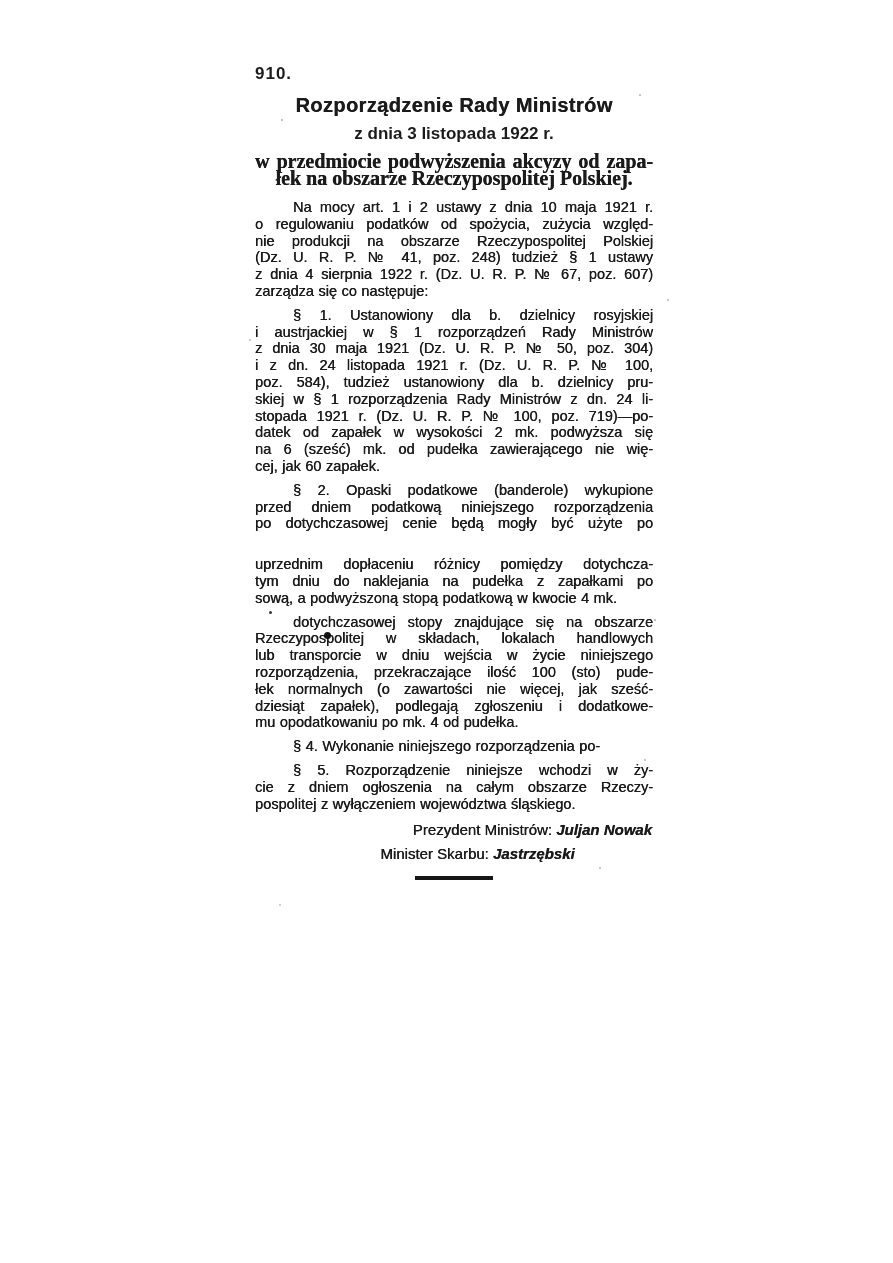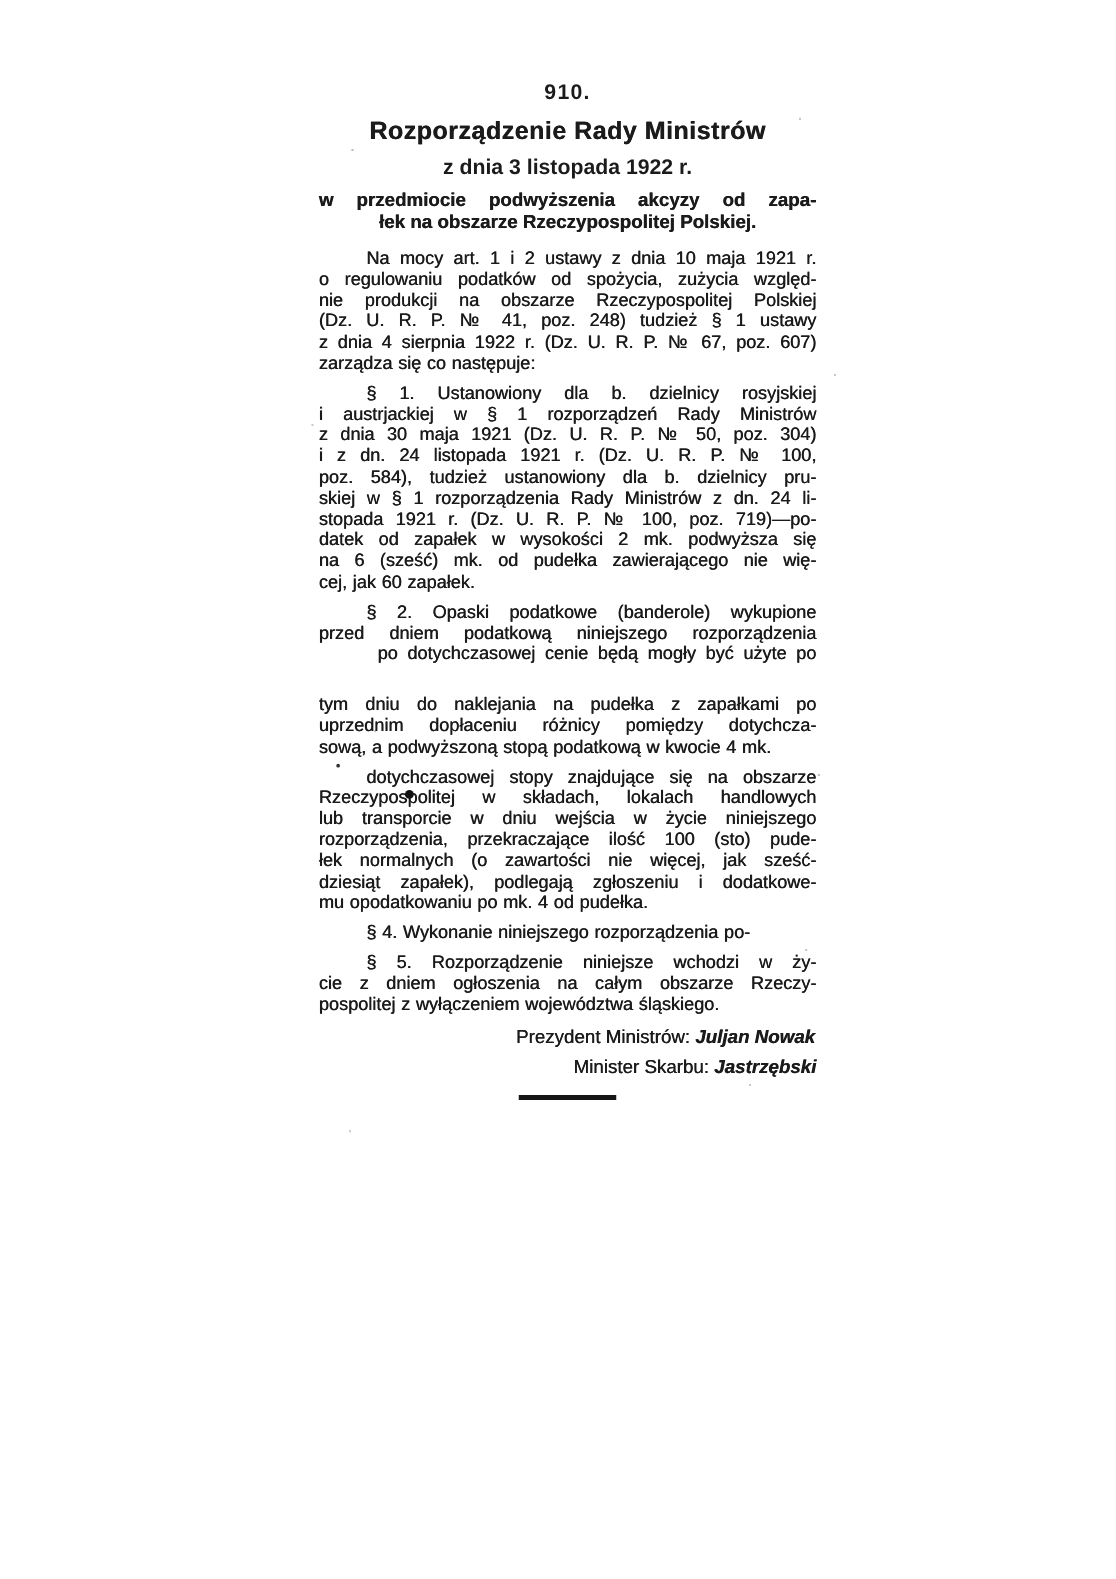--- a/index.html
+++ b/index.html
@@ -26,73 +26,74 @@
 
   .document {
     position: absolute;
     left: 255px;
     top: 64px;
     width: 398px;
   }
 
   
   .page-number {
-    text-align: center;
+    text-align: left;
     font-size: 17px;
     font-weight: 700;
     letter-spacing: 1px;
     margin: 0 0 10px 0;
   }
   .doc-title {
     text-align: center;
     font-size: 20px;
     font-weight: 700;
     letter-spacing: .4px;
     margin: 0 0 7px 0;
     text-shadow: .3px 0 0 currentColor;
   }
   .doc-date {
     text-align: center;
     font-size: 17px;
     font-weight: 700;
     margin: 0 0 9px 0;
   }
   .subject {
-    font-size: 15px;
+    font-size: 20px;
     font-weight: 700;
     line-height: 16.5px;
     margin: 0 0 13px 0;
     text-shadow: .3px 0 0 currentColor;
+    font-family: Liberation Serif, serif;
   }
   .subject .line:first-child { text-align: justify; text-align-last: justify; }
   .subject .line:last-child  { text-align: center;  text-align-last: center; }
 
   
   .para {
     font-size: 14.5px;
     line-height: 16.8px;
     margin: 0 0 7px 0;
     text-shadow: .35px 0 0 currentColor;
     word-spacing: .5px;
   }
   .line { text-align: justify; text-align-last: justify; }
   .para .line:first-child { text-indent: 38px; }
   .para .line:last-child  { text-align-last: left; }
-  .para.cont-next .line:last-child { text-align-last: justify; margin-left: 47px; }
+  .para.cont-next .line:last-child { text-align-last: justify; }
   .para.no-indent .line:first-child { text-indent: 0; }
   .para.gap-before { margin-top: 24px; }
 
   
   .sig {
     font-size: 15px;
     line-height: 17px;
     text-shadow: .3px 0 0 currentColor;
   }
   .sig-premier { text-align: right; margin-top: 9px; padding-right: 1px; }
-  .sig-minister { text-align: right; padding-left: 47px; margin-top: 7px; }
+  .sig-minister { text-align: center; padding-left: 47px; margin-top: 7px; }
   .sig-name { font-style: italic; font-weight: 700; }
 
   
   .end-rule {
     width: 78px;
     height: 4px;
     background: #161616;
     margin: 14px auto 0 auto;
   }
 
@@ -154,22 +155,22 @@
       <div class="line">cej, jak 60 zapałek.</div>
     </div>
 
   <div class="para cont-next">
       <div class="line">§ 2.  Opaski podatkowe (banderole) wykupione</div>
       <div class="line">przed dniem podatkową niniejszego rozporządzenia</div>
       <div class="line">po dotychczasowej cenie będą mogły być użyte po</div>
     </div>
 
   <div class="para no-indent gap-before">
+      <div class="line">uprzednim dopłaceniu różnicy pomiędzy dotychcza-</div>
       <div class="line">tym dniu do naklejania na pudełka z zapałkami po</div>
-      <div class="line">uprzednim dopłaceniu różnicy pomiędzy dotychcza-</div>
       <div class="line">sową, a podwyższoną stopą podatkową w kwocie 4 mk.</div>
     </div>
 
   <div class="para">
       <div class="line">dotychczasowej stopy znajdujące się na obszarze</div>
       <div class="line">Rzeczypospolitej w składach, lokalach handlowych</div>
       <div class="line">lub transporcie w dniu wejścia w życie niniejszego</div>
       <div class="line">rozporządzenia, przekraczające ilość 100 (sto) pude-</div>
       <div class="line">łek normalnych (o zawartości nie więcej, jak sześć-</div>
       <div class="line">dziesiąt zapałek), podlegają zgłoszeniu i dodatkowe-</div>

